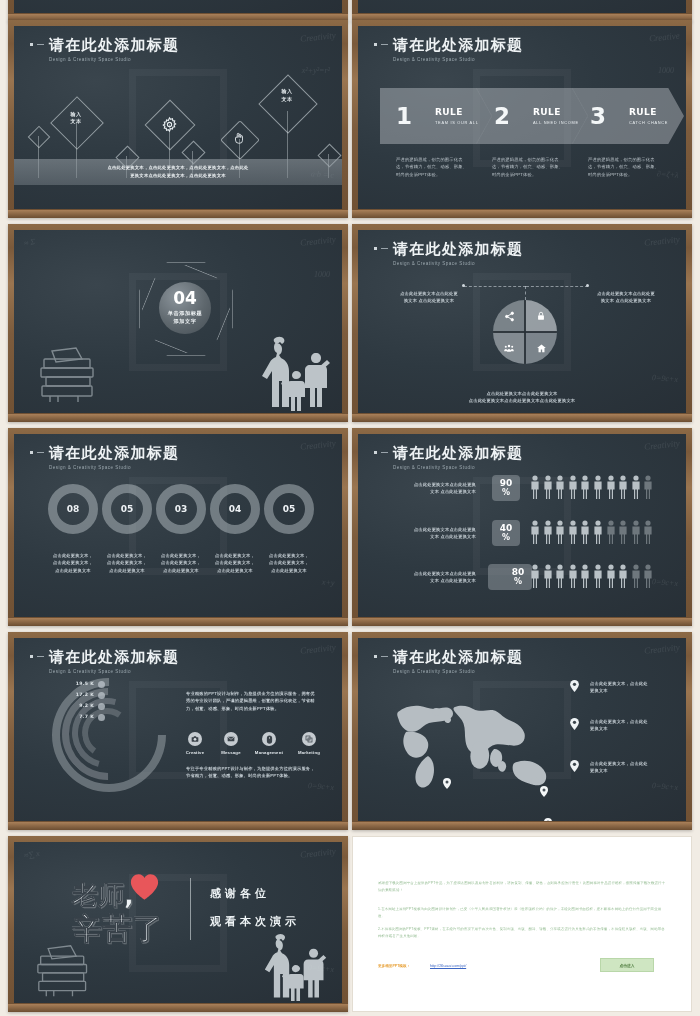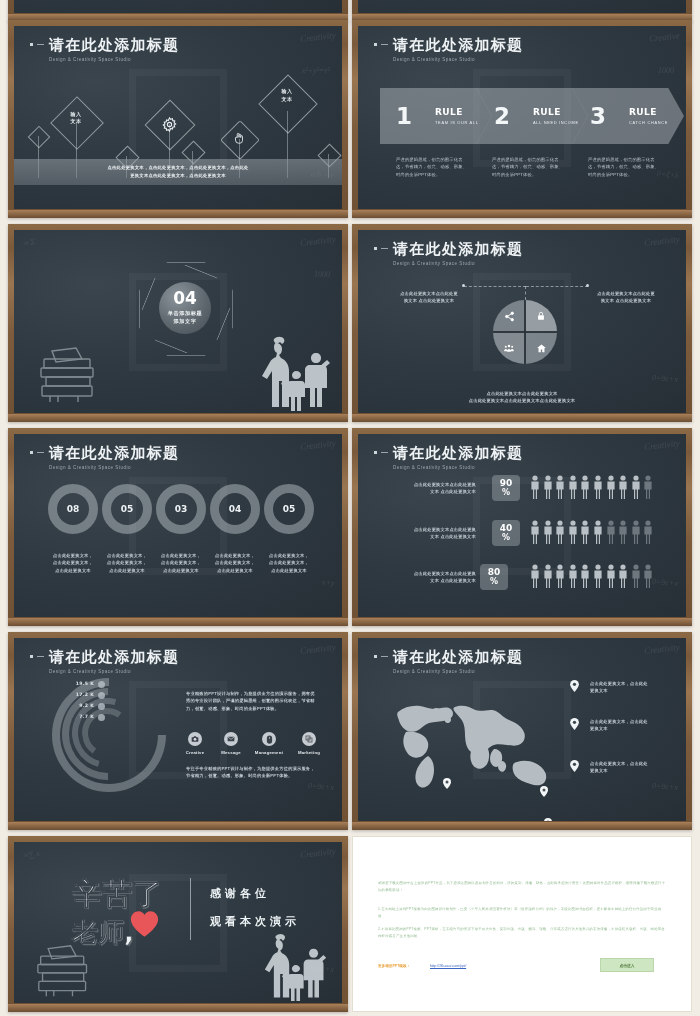--- a/index.html
+++ b/index.html
@@ -553,21 +553,21 @@
         <svg width="10" height="24" viewBox="0 0 10 24" fill="#6e777d">
               <circle cx="5" cy="3" r="2.6"></circle>
               <path d="M1.4 6.5h7.2v8H7v9.5H5.8V14.5H4.2V24H3V14.5H1.4z"></path>
             </svg>
       </div>
 
       <div class="ph" style="position:absolute;left:34px;top:136px;width:84px;text-align:right;font-weight:bold;">
         <div>点击此处更换文本点击此处更换</div>
         <div>文本 点击此处更换文本</div>
       </div>
-      <div class="pctbox" style="left:122px;top:130px;">
+      <div class="pctbox" style="left:130px;top:130px;padding-left:16px;">
         <div class="v">80</div>
         <div class="s">%</div>
       </div>
       <div class="prow" style="left:172px;top:130px;">
         <svg width="10" height="24" viewBox="0 0 10 24" fill="#b9c1c6">
               <circle cx="5" cy="3" r="2.6"></circle>
               <path d="M1.4 6.5h7.2v8H7v9.5H5.8V14.5H4.2V24H3V14.5H1.4z"></path>
             </svg>
         <svg width="10" height="24" viewBox="0 0 10 24" fill="#b9c1c6">
               <circle cx="5" cy="3" r="2.6"></circle>
@@ -749,33 +749,33 @@
 
   <div class="cell left" style="top:836px;height:176px;">
    <div class="board">
     <div class="slide">
       <div class="scribble sc1">Creativity</div>
       <div class="scribble sc4">≈∑ x</div>
       <div class="scribble sc3">0=9c+x</div>
       <div class="wmk"></div>
 
       <div style="position:absolute;left:58px;top:36px;">
-        <div style="font-size:30px;font-weight:bold;color:#eef3f5;margin-top:-4px;
-                 font-family:'DejaVu Sans',sans-serif;
-                 -webkit-text-stroke:.6px #39424a;
-                 text-shadow:1px 1px 0 rgba(255,255,255,.25);">辛苦了</div>
         <div style="position:relative;">
           <span style="font-size:26px;font-weight:bold;color:#eef3f5;letter-spacing:0px;
                    font-family:'DejaVu Sans',sans-serif;
                    -webkit-text-stroke:.6px #39424a;
                    text-shadow:1px 1px 0 rgba(255,255,255,.25);">老师,</span>
           <svg style="position:absolute;left:58px;top:-5px;" width="29" height="28" viewBox="0 0 32 30" fill="#e8565a">
             <path d="M16 29S1 19 1 10C1 4.5 5 1 9.5 1 12.7 1 15 3 16 5c1-2 3.3-4 6.5-4C27 1 31 4.5 31 10c0 9-15 19-15 19z"></path>
           </svg>
         </div>
+        <div style="font-size:30px;font-weight:bold;color:#eef3f5;margin-top:-4px;
+                 font-family:'DejaVu Sans',sans-serif;
+                 -webkit-text-stroke:.6px #39424a;
+                 text-shadow:1px 1px 0 rgba(255,255,255,.25);">辛苦了</div>
       </div>
 
       <div class="vdiv" style="left:176px;top:36px;height:62px;"></div>
 
       <div class="thx-cn" style="left:196px;top:44px;">感谢各位</div>
       <div class="thx-cn" style="left:196px;top:72px;">观看本次演示</div>
 
       <svg class="books" style="left:20px;bottom:2px;" width="62" height="58" viewBox="0 0 64 62" fill="none" stroke="#cfd8dd" stroke-width="1.4">
         <rect x="6" y="14" width="46" height="9" rx="1"></rect>
             <rect x="3" y="23" width="52" height="9" rx="1"></rect>

